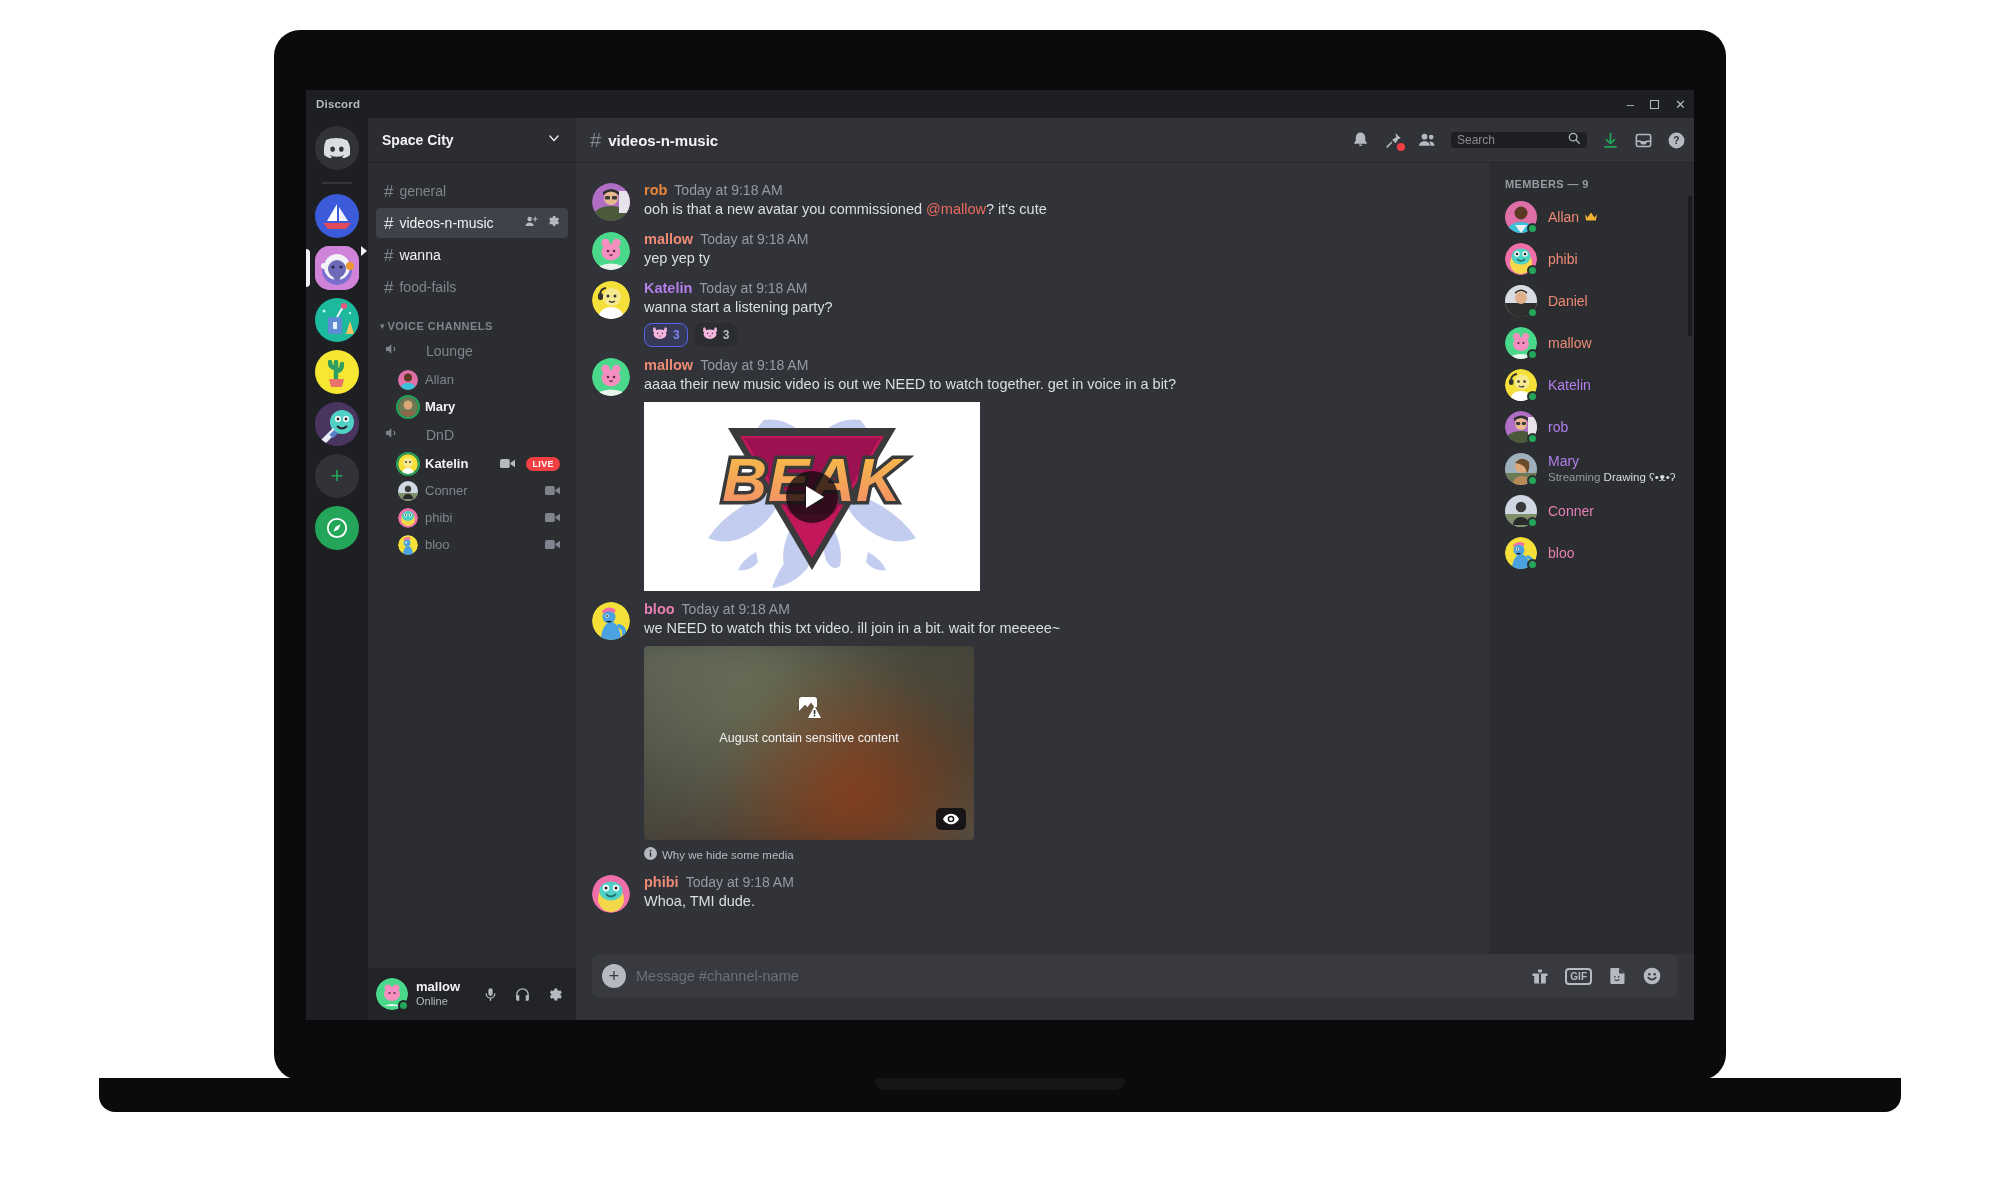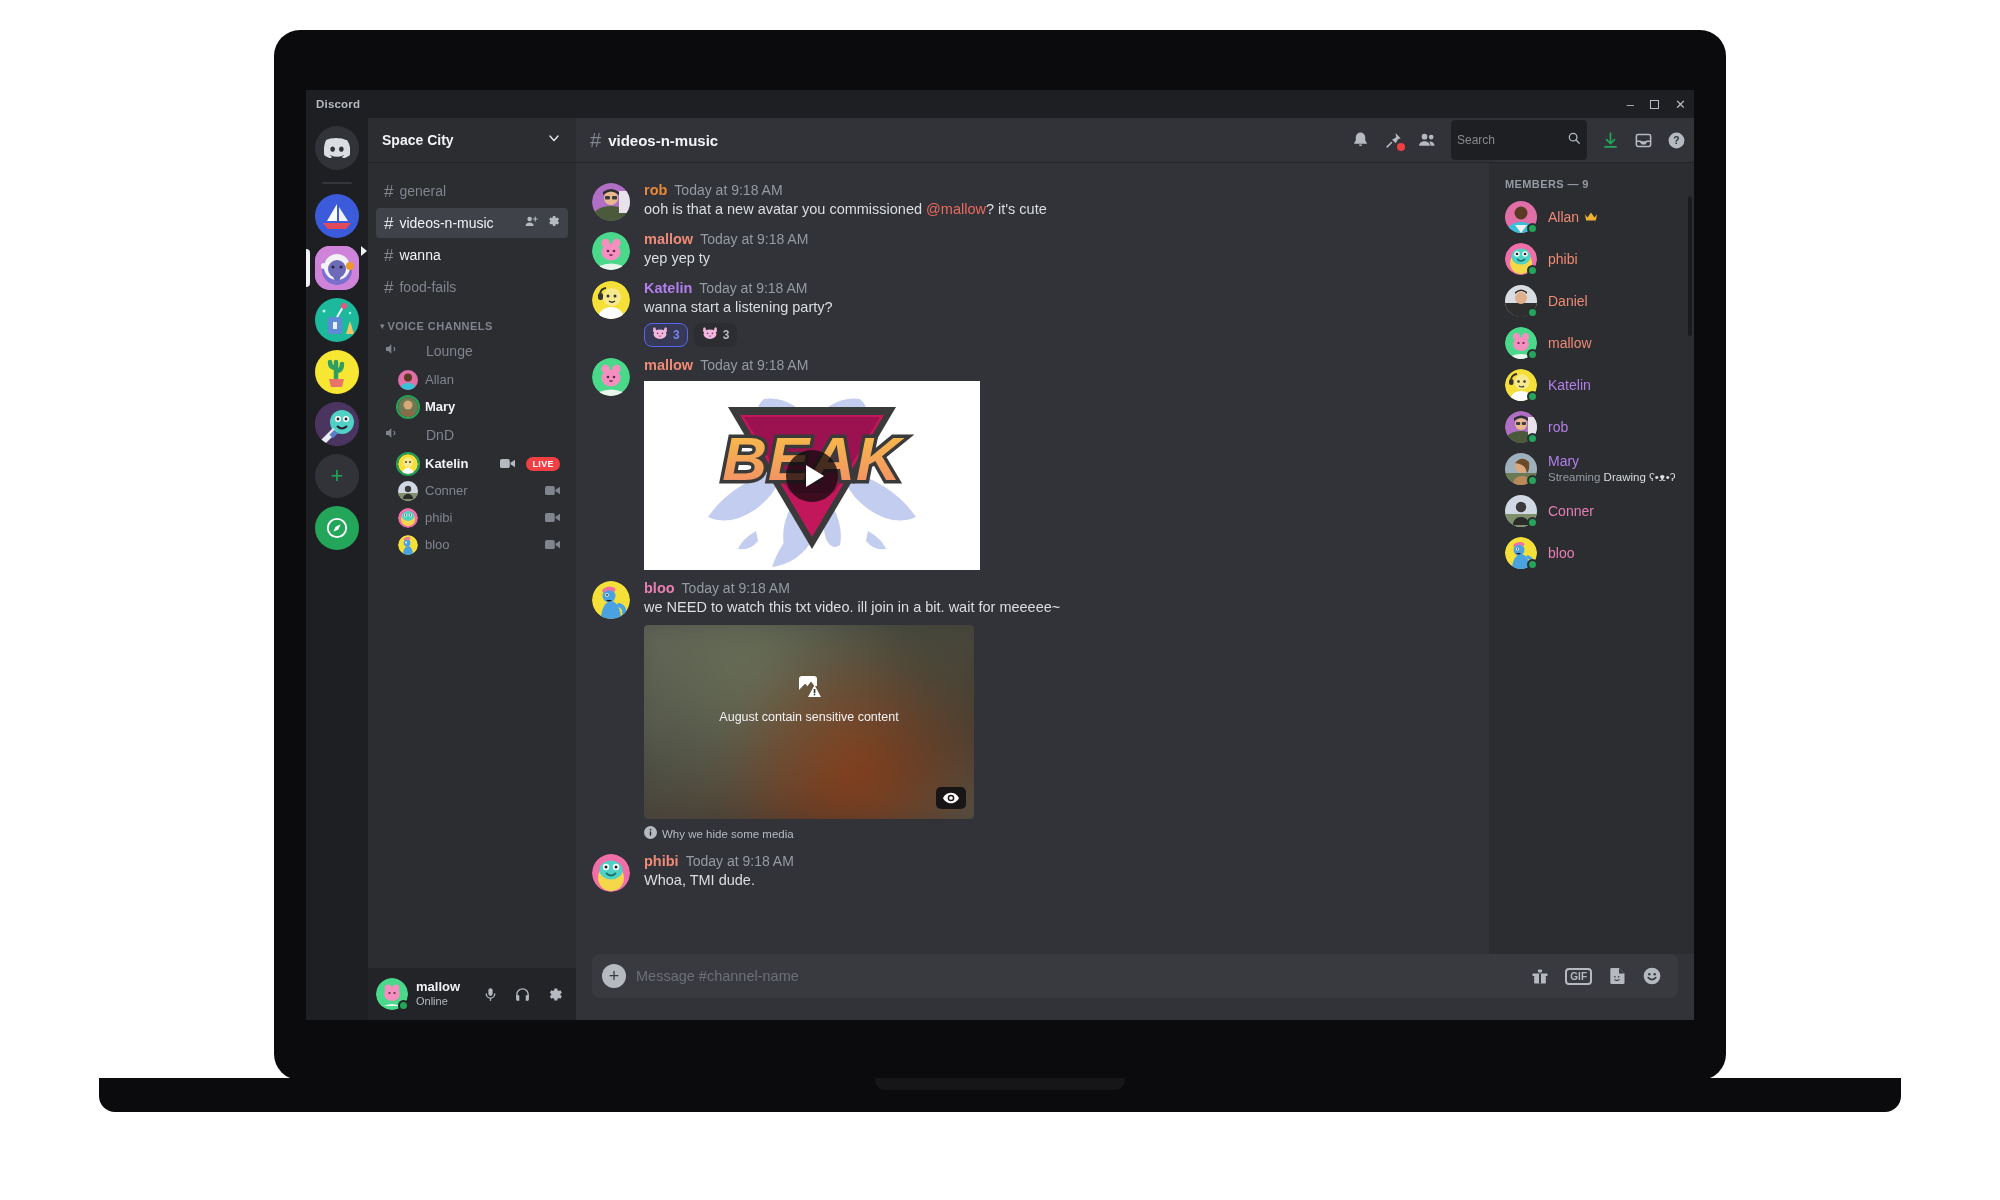--- a/index.html
+++ b/index.html
@@ -174,21 +174,21 @@
   #chat-header {
     height: 44px; flex: none;
     display: flex; align-items: center; padding: 0 8px 0 14px;
     box-shadow: 0 1px 0 rgba(0,0,0,.2); z-index: 3;
   }
   #chat-hash { font-size: 20px; color: #80848e; margin-right: 7px; }
   #chat-title { font-size: 15px; font-weight: bold; color: #f2f3f5; }
   #header-actions { margin-left: auto; display: flex; align-items: center; gap: 14px; }
   .hdr-icon { color: #b5bac1; display: flex; align-items: center; cursor: pointer; position: relative; }
   #search-box {
-    width: 136px; height: 40px; background: #1e1f22; border-radius: 4px;
+    width: 136px; height: 16px; background: #1e1f22; border-radius: 4px;
     display: flex; align-items: center; padding: 0 6px; cursor: pointer;
   }
   #search-placeholder { font-size: 12px; color: #87898c; flex: 1; }
 
   #chat-area { flex: 1; display: flex; min-height: 0; }
   #messages {
     flex: 1; overflow: hidden; position: relative;
     padding: 0 8px 0 0; min-width: 0;
   }
   #messages-inner { padding: 12px 16px 0 16px; }
@@ -811,20 +811,21 @@
                       <circle cx="22" cy="19" r="1.3" fill="#5a2a45"></circle>
                       <path d="M17.5 22.5 q1.5 1.5 3 0" stroke="#5a2a45" stroke-width="1.2" fill="none"></path>
                       <path d="M7 34 q12-5 24 0 v4 H7z" fill="#eaf5ee"></path>
                     </svg>
                 </div>
                 <div class="msg-body">
                   <div class="msg-head">
                     <span class="msg-author" style="color:#ee8a76">mallow</span>
                     <span class="msg-time">Today at 9:18 AM</span>
                   </div>
+                  <div class="msg-text">aaaa their new music video is out we NEED to watch together. get in voice in a bit?</div>
 
                   <div class="video-embed">
                     <svg width="336" height="189" viewBox="0 0 336 189">
                       <rect width="336" height="189" fill="#fff"></rect>
                       <g fill="#c3cdf0">
                         <ellipse cx="168" cy="80" rx="34" ry="46"></ellipse>
                         <path d="M168 42 q-22-28 -48-24 q-18 16 10 34 q18 12 38 6z"></path>
                         <path d="M168 42 q22-28 48-24 q18 16 -10 34 q-18 12 -38 6z"></path>
                         <path d="M130 90 q-44 14 -66 46 q22 10 48-8 q16-12 22-26z"></path>
                         <path d="M206 90 q44 14 66 46 q-22 10 -48-8 q-16-12 -22-26z"></path>

